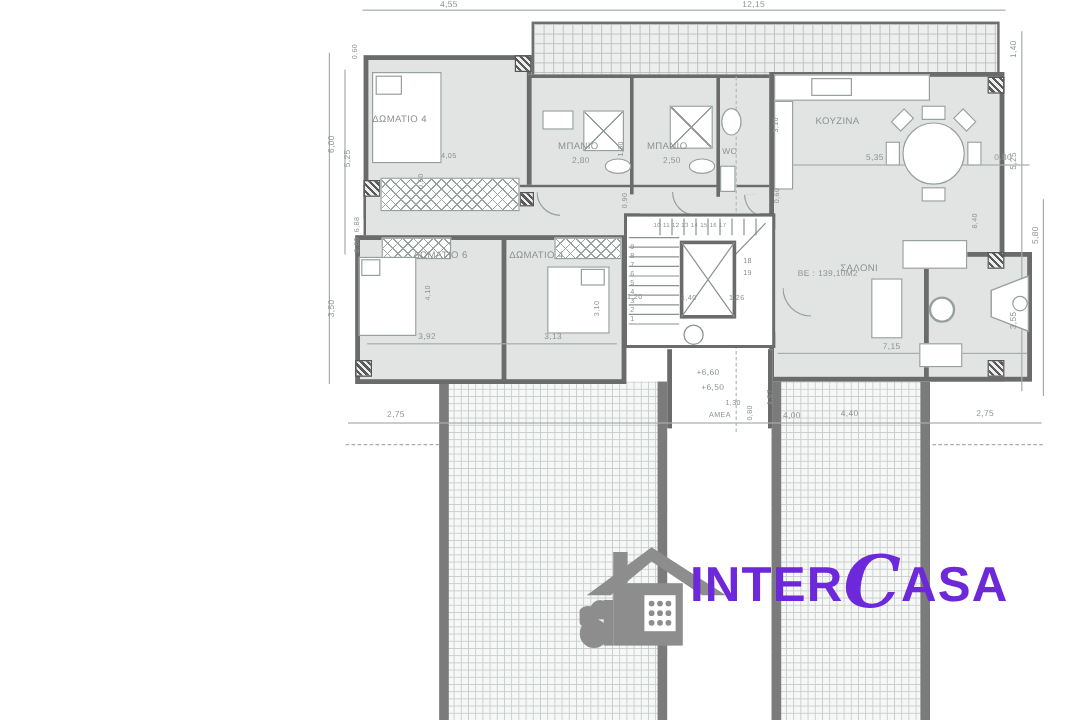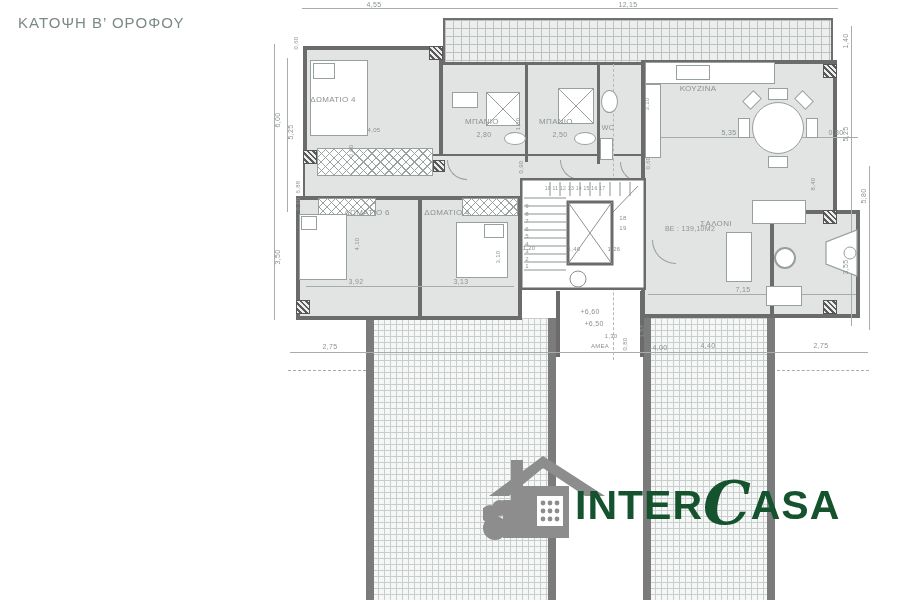--- a/index.html
+++ b/index.html
@@ -38,30 +38,29 @@
       linear-gradient(to top right,transparent calc(50% - .6px),#97a09d calc(50% - .6px) calc(50% + .6px),transparent calc(50% + .6px)),
       linear-gradient(to bottom right,transparent calc(50% - .6px),#97a09d calc(50% - .6px) calc(50% + .6px),transparent calc(50% + .6px));}
   .arc{position:absolute;border:1px solid #97a09d;border-top:none;border-right:none;
        border-radius:0 0 0 100%;box-sizing:border-box;}
   .landing{background:#fff;border-left:4px solid #6b6b6b;border-right:4px solid #6b6b6b;}
   
   .lbl{position:absolute;color:#8b9390;line-height:1.25;letter-spacing:.3px;
        white-space:pre-line;text-align:center;transform:translate(-50%,-50%);}
   
   .logo{position:absolute;left:483px;top:452px;width:390px;height:100px;}
-  .logo-text{position:absolute;left:92px;top:30px;font-weight:bold;font-size:41px;
-             color:#14532d;letter-spacing:1px;white-space:nowrap;}
+  .logo-text{position:absolute;left:92px;top:12px;font-weight:bold;font-size:41px;
+             color:#6d28d9;letter-spacing:1px;white-space:nowrap;}
   .logo-c{font-family:"DejaVu Serif",serif;font-style:italic;font-weight:bold;
           font-size:60px;line-height:0;position:relative;top:5px;letter-spacing:0;}
 </style>
 </head>
 <body>
 
 <div class="canvas">
-  <div class="title">ΚΑΤΟΨΗ Β’ ΟΡΟΦΟΥ</div>
 
   <div class="blk grid" style="left:366px;top:318px;width:190px;height:282px;"></div>
   <div class="bar" style="left:366px;top:318px;width:8px;height:282px;"></div>
   <div class="bar" style="left:548px;top:318px;width:8px;height:282px;"></div>
   <div class="blk grid" style="left:643px;top:312px;width:132px;height:288px;"></div>
   <div class="bar" style="left:643px;top:312px;width:8px;height:288px;"></div>
   <div class="bar" style="left:767px;top:312px;width:8px;height:288px;"></div>
 
   <div class="blk tile" style="left:443px;top:18px;width:390px;height:48px;"></div>
 
@@ -159,21 +158,21 @@
     <rect x="48" y="24" width="44" height="62" fill="#ffffff" stroke="#6b6b6b" stroke-width="3"></rect>
     <path d="M48 24 92 86 M92 24 48 86" stroke="#8a928f" stroke-width="1"></path>
     <circle cx="58" cy="101" r="8" fill="#ffffff" stroke="#8a928f" stroke-width="1"></circle>
   </svg>
 
   <div id="labels">
       <div class="lbl" style="left: 333px; top: 100px; font-size: 8px; transform: translate(-50%, -50%);">ΔΩΜΑΤΙΟ 4</div>
       <div class="lbl" style="left: 482px; top: 122px; font-size: 8px; transform: translate(-50%, -50%);">ΜΠΑΝΙΟ</div>
       <div class="lbl" style="left: 556px; top: 122px; font-size: 8px; transform: translate(-50%, -50%);">ΜΠΑΝΙΟ</div>
       <div class="lbl" style="left: 608px; top: 128px; font-size: 7px; transform: translate(-50%, -50%);">WC</div>
-      <div class="lbl" style="left: 684px; top: 89px; font-size: 8px; transform: translate(-50%, -50%); padding-left: 28px;">ΚΟΥΖΙΝΑ</div>
+      <div class="lbl" style="left: 684px; top: 101px; font-size: 8px; transform: translate(-50%, -50%); padding-left: 28px;">ΚΟΥΖΙΝΑ</div>
       <div class="lbl" style="left: 716px; top: 224px; font-size: 8px; transform: translate(-50%, -50%);">ΣΑΛΟΝΙ</div>
       <div class="lbl" style="left: 367px; top: 213px; font-size: 8px; transform: translate(-50%, -50%);">ΔΩΜΑΤΙΟ 6</div>
       <div class="lbl" style="left: 447px; top: 213px; font-size: 8px; transform: translate(-50%, -50%);">ΔΩΜΑΤΙΟ 4</div>
       <div class="lbl" style="left: 690px; top: 229px; font-size: 7px; transform: translate(-50%, -50%);">ΒΕ : 139,10Μ2</div>
       <div class="lbl" style="left: 600px; top: 347px; font-size: 6px; transform: translate(-50%, -50%);">ΑΜΕΑ</div>
       <div class="lbl" style="left: 374px; top: 5px; font-size: 7px; transform: translate(-50%, -50%);">4,55</div>
       <div class="lbl" style="left: 628px; top: 5px; font-size: 7px; transform: translate(-50%, -50%);">12,15</div>
       <div class="lbl" style="left: 846px; top: 41px; font-size: 7px; transform: translate(-50%, -50%) rotate(-90deg);">1,40</div>
       <div class="lbl" style="left: 846px; top: 134px; font-size: 7px; transform: translate(-50%, -50%) rotate(-90deg);">5,25</div>
       <div class="lbl" style="left: 864px; top: 196px; font-size: 7px; transform: translate(-50%, -50%) rotate(-90deg);">5,80</div>

